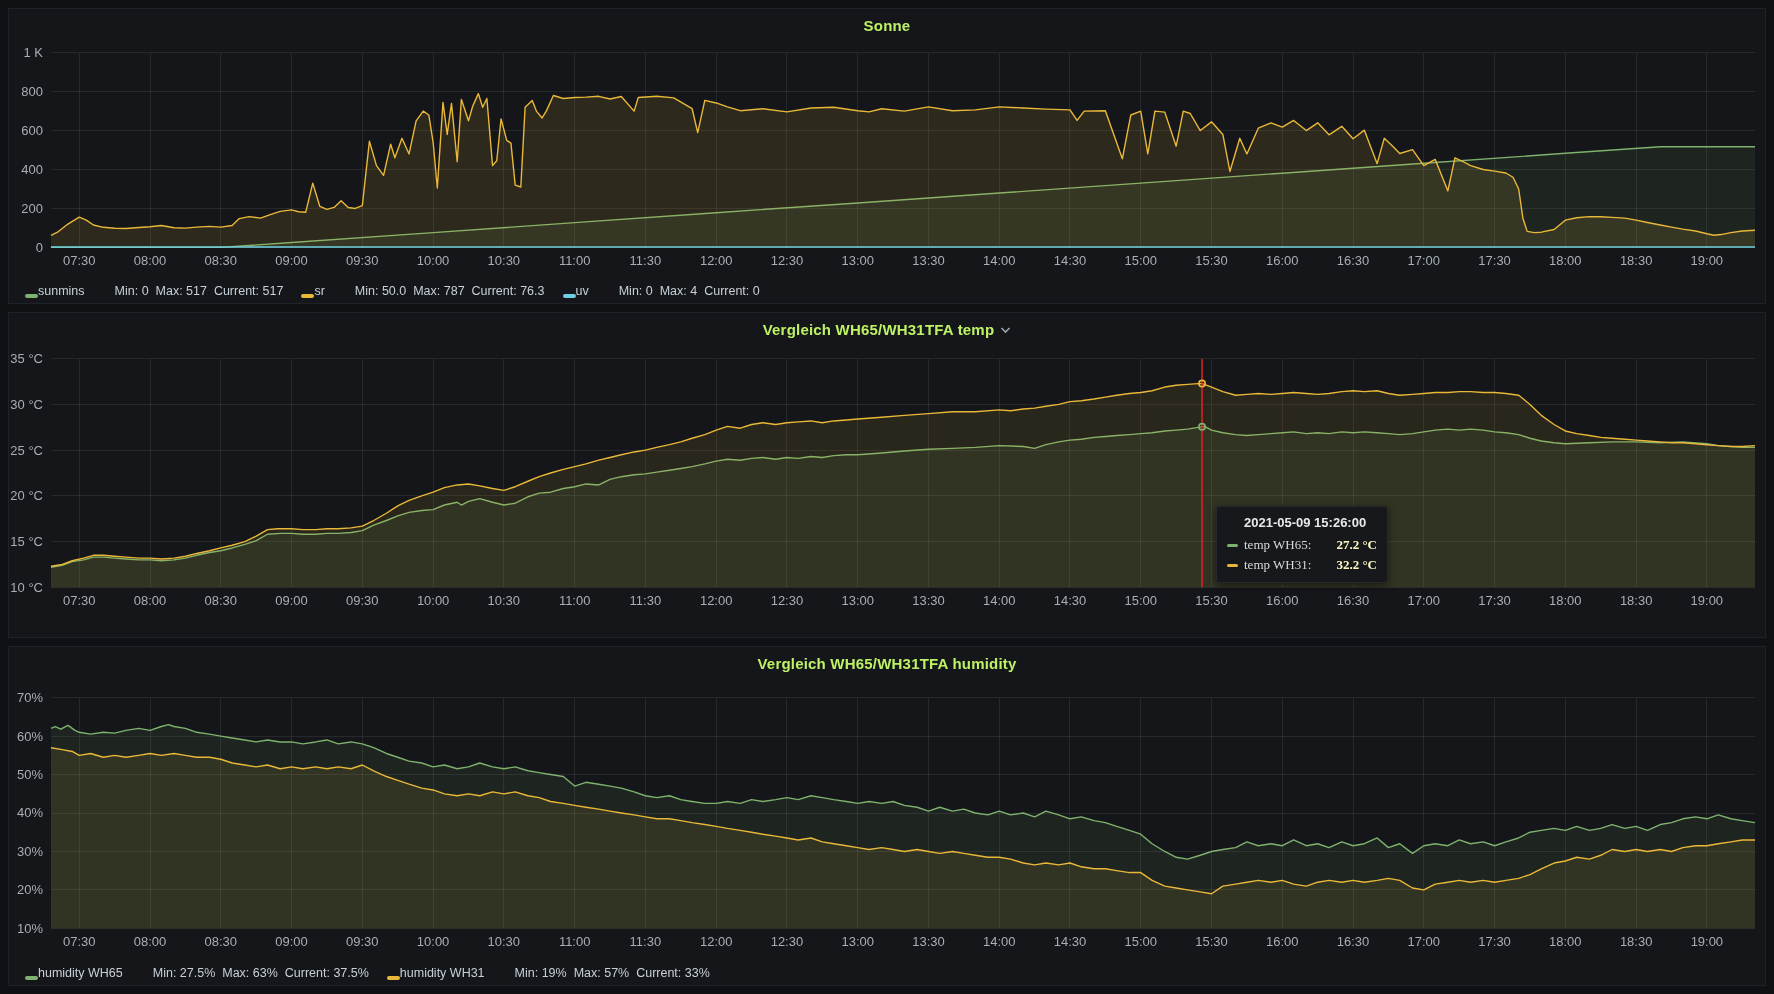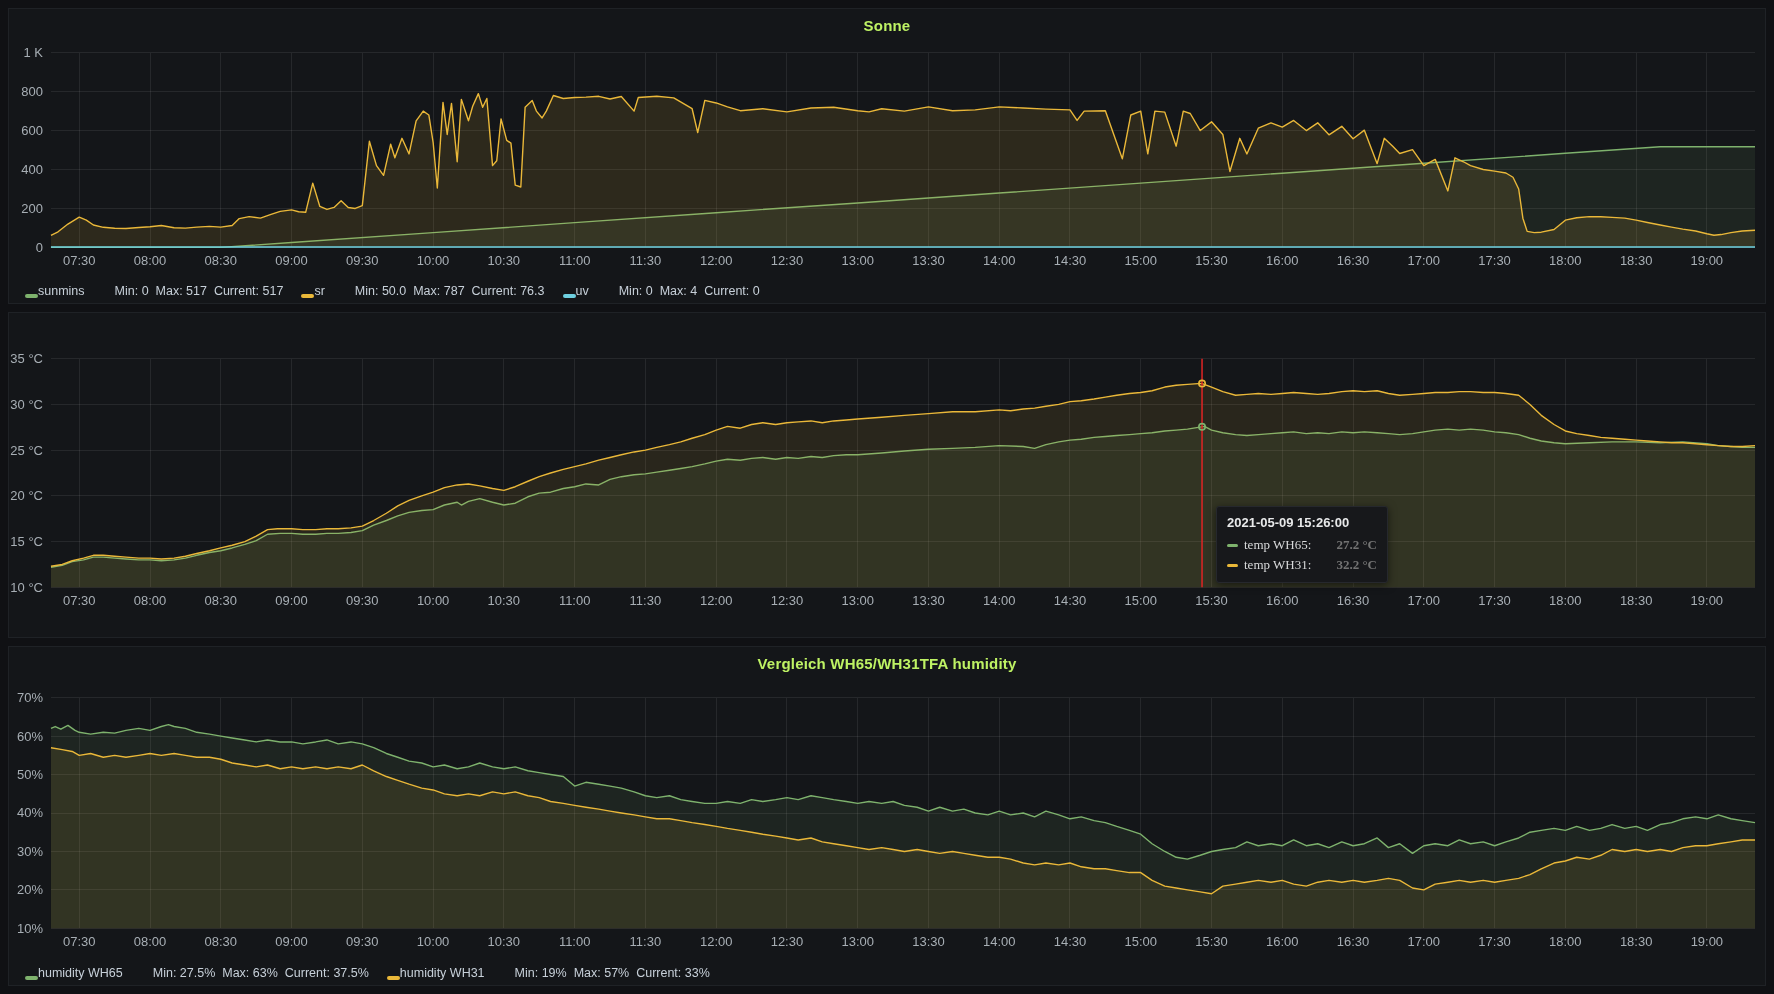--- a/index.html
+++ b/index.html
@@ -16,25 +16,25 @@
   .grid{stroke:rgba(255,255,255,0.08);stroke-width:1;shape-rendering:crispEdges;}
   .xtick{text-anchor:middle;}
   .ytick{text-anchor:end;}
   .legend{position:absolute;left:16px;bottom:5px;display:flex;flex-wrap:wrap;align-items:center;gap:4px 18px;font-size:12.5px;color:#c7d0d9;}
   .legend-item{display:flex;align-items:flex-end;gap:0;}
   .swatch{display:inline-block;width:13px;height:4px;border-radius:2px;flex:none;}
   .lg-name{cursor:pointer;}
   .lg-stats{white-space:pre;color:#c7d0d9;margin-left:30px;}
   .tooltip{position:absolute;left:1216px;top:506px;min-width:150px;background:#17181b;border:1px solid #26282d;
     border-radius:3px;padding:8px 10px 9px 10px;box-shadow:0 2px 8px rgba(0,0,0,.55);z-index:10;color:#d8d9da;font-size:13px;}
-  .tt-time{font-weight:700;color:#e8e9ea;margin-bottom:7px;}
+  .tt-time{font-weight:700;color:#e8e9ea;margin-bottom:7px;margin-left:17px;}
   .tt-row{display:flex;align-items:center;gap:6px;margin-top:4px;font-family:Liberation Serif, serif;}
   .tt-row .swatch{width:11px;height:3px;}
   .tt-label{color:#d8d9da;}
-  .tt-value{font-weight:700;color:#737373;margin-left:auto;padding-left:14px;}
+  .tt-value{font-weight:700;color:#fef9c3;margin-left:auto;padding-left:14px;}
 </style>
 </head>
 <body>
 
 <div class="panel panel0">
   <svg class="chart" viewBox="0 0 1758 296" preserveAspectRatio="none">
       <line class="grid" x1="70.3" y1="44" x2="70.3" y2="240"></line>
       <text class="xtick" x="70.3" y="258">07:30</text>
       <line class="grid" x1="141.2" y1="44" x2="141.2" y2="240"></line>
       <text class="xtick" x="141.2" y="258">08:00</text>
@@ -186,20 +186,28 @@
       <line class="grid" x1="42" y1="46.0" x2="1748" y2="46.0"></line>
       <text class="ytick" x="34" y="50.5">35 °C</text>
       <polygon points="42.0,276 42.0,255.8 53.3,253.9 63.3,250.2 74.6,248.4 84.5,245.6 94.4,245.6 105.8,246.6 117.1,247.5 129.9,248.4 141.2,248.4 152.5,249.3 165.3,248.4 176.6,246.6 187.9,243.8 200.7,241.0 212.0,239.2 223.4,236.4 236.1,232.8 247.5,229.1 258.8,222.6 271.5,221.7 282.9,221.7 294.2,222.6 307.0,222.6 318.3,221.7 329.6,221.7 342.4,220.8 353.7,219.0 365.1,213.4 377.8,208.8 389.2,204.2 400.5,200.6 413.2,198.7 424.6,197.8 435.9,193.2 448.7,190.4 452.9,193.2 460.0,189.5 471.3,186.8 484.1,190.4 495.4,193.2 506.8,191.4 519.5,184.9 530.8,181.2 542.2,180.3 554.9,176.6 566.3,174.8 577.6,172.0 590.4,173.0 601.7,167.4 613.0,164.7 625.8,162.8 637.1,161.9 648.5,160.1 661.2,158.2 672.5,156.4 683.9,154.6 696.6,151.8 708.0,149.0 719.3,147.2 732.1,148.1 743.4,146.3 754.7,145.4 767.5,147.2 778.8,145.4 790.1,146.3 802.9,144.4 814.2,145.4 825.6,143.5 838.3,142.6 849.7,142.6 873.7,140.8 896.4,138.9 920.5,137.1 944.6,136.2 967.3,135.2 991.4,133.4 1015.4,134.3 1026.8,136.2 1038.1,132.5 1050.9,129.7 1062.2,127.9 1073.5,127.0 1086.3,125.1 1097.6,124.2 1109.0,123.3 1121.7,122.4 1133.0,121.4 1144.4,120.5 1157.1,118.7 1168.5,117.8 1179.8,116.8 1196.8,114.1 1203.9,117.8 1215.2,120.5 1228.0,122.4 1239.3,123.3 1250.7,122.4 1263.4,121.4 1274.7,120.5 1286.1,119.6 1298.8,121.4 1310.2,120.5 1321.5,121.4 1334.3,119.6 1345.6,120.5 1356.9,119.6 1369.7,120.5 1381.0,121.4 1392.3,122.4 1405.1,121.4 1416.4,119.6 1427.8,117.8 1440.5,116.8 1451.9,117.8 1463.2,116.8 1475.9,117.8 1487.3,119.6 1498.6,120.5 1511.4,122.4 1522.7,126.0 1534.0,128.8 1546.8,130.6 1558.1,131.6 1582.2,130.6 1604.9,129.7 1629.0,129.7 1653.1,130.6 1675.7,129.7 1699.8,131.6 1711.2,133.4 1723.9,134.3 1735.2,135.2 1748.0,135.2 1748.0,276" fill="#7EB26D" fill-opacity="0.1" stroke="none"></polygon>
       <polyline points="42.0,255.8 53.3,253.9 63.3,250.2 74.6,248.4 84.5,245.6 94.4,245.6 105.8,246.6 117.1,247.5 129.9,248.4 141.2,248.4 152.5,249.3 165.3,248.4 176.6,246.6 187.9,243.8 200.7,241.0 212.0,239.2 223.4,236.4 236.1,232.8 247.5,229.1 258.8,222.6 271.5,221.7 282.9,221.7 294.2,222.6 307.0,222.6 318.3,221.7 329.6,221.7 342.4,220.8 353.7,219.0 365.1,213.4 377.8,208.8 389.2,204.2 400.5,200.6 413.2,198.7 424.6,197.8 435.9,193.2 448.7,190.4 452.9,193.2 460.0,189.5 471.3,186.8 484.1,190.4 495.4,193.2 506.8,191.4 519.5,184.9 530.8,181.2 542.2,180.3 554.9,176.6 566.3,174.8 577.6,172.0 590.4,173.0 601.7,167.4 613.0,164.7 625.8,162.8 637.1,161.9 648.5,160.1 661.2,158.2 672.5,156.4 683.9,154.6 696.6,151.8 708.0,149.0 719.3,147.2 732.1,148.1 743.4,146.3 754.7,145.4 767.5,147.2 778.8,145.4 790.1,146.3 802.9,144.4 814.2,145.4 825.6,143.5 838.3,142.6 849.7,142.6 873.7,140.8 896.4,138.9 920.5,137.1 944.6,136.2 967.3,135.2 991.4,133.4 1015.4,134.3 1026.8,136.2 1038.1,132.5 1050.9,129.7 1062.2,127.9 1073.5,127.0 1086.3,125.1 1097.6,124.2 1109.0,123.3 1121.7,122.4 1133.0,121.4 1144.4,120.5 1157.1,118.7 1168.5,117.8 1179.8,116.8 1196.8,114.1 1203.9,117.8 1215.2,120.5 1228.0,122.4 1239.3,123.3 1250.7,122.4 1263.4,121.4 1274.7,120.5 1286.1,119.6 1298.8,121.4 1310.2,120.5 1321.5,121.4 1334.3,119.6 1345.6,120.5 1356.9,119.6 1369.7,120.5 1381.0,121.4 1392.3,122.4 1405.1,121.4 1416.4,119.6 1427.8,117.8 1440.5,116.8 1451.9,117.8 1463.2,116.8 1475.9,117.8 1487.3,119.6 1498.6,120.5 1511.4,122.4 1522.7,126.0 1534.0,128.8 1546.8,130.6 1558.1,131.6 1582.2,130.6 1604.9,129.7 1629.0,129.7 1653.1,130.6 1675.7,129.7 1699.8,131.6 1711.2,133.4 1723.9,134.3 1735.2,135.2 1748.0,135.2" fill="none" stroke="#7EB26D" stroke-width="1.4" stroke-linejoin="round"></polyline>
       <polygon points="42.0,276 42.0,254.8 53.3,253.0 63.3,249.3 74.6,246.6 84.5,243.8 94.4,243.8 105.8,244.7 117.1,245.6 129.9,246.6 141.2,246.6 152.5,247.5 165.3,246.6 176.6,244.7 187.9,242.0 200.7,239.2 212.0,236.4 223.4,233.7 236.1,230.0 247.5,224.5 258.8,218.0 268.7,217.1 282.9,217.1 294.2,218.0 307.0,218.0 318.3,217.1 329.6,217.1 342.4,216.2 353.7,214.4 365.1,208.8 377.8,201.5 389.2,194.1 400.5,188.6 413.2,184.0 424.6,180.3 435.9,175.7 448.7,173.0 460.0,172.0 471.3,173.9 484.1,176.6 495.4,178.5 506.8,174.8 519.5,169.3 530.8,164.7 542.2,161.0 554.9,157.3 566.3,154.6 577.6,151.8 590.4,148.1 601.7,145.4 613.0,142.6 625.8,139.8 637.1,138.0 648.5,135.2 661.2,132.5 672.5,129.7 683.9,126.0 696.6,122.4 708.0,117.8 719.3,114.1 732.1,115.9 743.4,112.2 754.7,110.4 767.5,112.2 778.8,110.4 790.1,109.5 802.9,108.6 814.2,110.4 825.6,108.6 838.3,107.6 849.7,106.7 873.7,104.9 896.4,103.0 920.5,101.2 944.6,99.4 967.3,99.4 991.4,97.5 1002.7,98.4 1015.4,96.6 1026.8,95.7 1038.1,93.8 1050.9,92.0 1062.2,89.2 1073.5,88.3 1086.3,86.5 1097.6,84.6 1109.0,82.8 1121.7,81.0 1133.0,80.0 1144.4,78.2 1157.1,74.5 1168.5,72.7 1179.8,71.8 1194.0,70.8 1203.9,74.5 1215.2,79.1 1228.0,82.8 1239.3,81.9 1250.7,81.0 1263.4,81.9 1274.7,81.0 1286.1,80.0 1298.8,81.0 1310.2,81.9 1321.5,81.0 1334.3,79.1 1345.6,78.2 1356.9,79.1 1369.7,78.2 1381.0,81.0 1392.3,82.8 1405.1,81.9 1416.4,81.0 1427.8,80.0 1440.5,80.0 1451.9,79.1 1463.2,79.1 1475.9,80.0 1487.3,80.0 1498.6,81.0 1511.4,82.8 1522.7,92.0 1534.0,103.0 1546.8,112.2 1558.1,118.7 1569.5,121.4 1582.2,123.3 1593.6,125.1 1604.9,126.0 1617.6,127.0 1629.0,127.9 1640.3,128.8 1653.1,129.7 1664.4,130.6 1675.7,130.6 1688.5,131.6 1699.8,132.5 1711.2,133.4 1723.9,134.3 1735.2,134.3 1748.0,133.4 1748.0,276" fill="#EAB839" fill-opacity="0.1" stroke="none"></polygon>
       <polyline points="42.0,254.8 53.3,253.0 63.3,249.3 74.6,246.6 84.5,243.8 94.4,243.8 105.8,244.7 117.1,245.6 129.9,246.6 141.2,246.6 152.5,247.5 165.3,246.6 176.6,244.7 187.9,242.0 200.7,239.2 212.0,236.4 223.4,233.7 236.1,230.0 247.5,224.5 258.8,218.0 268.7,217.1 282.9,217.1 294.2,218.0 307.0,218.0 318.3,217.1 329.6,217.1 342.4,216.2 353.7,214.4 365.1,208.8 377.8,201.5 389.2,194.1 400.5,188.6 413.2,184.0 424.6,180.3 435.9,175.7 448.7,173.0 460.0,172.0 471.3,173.9 484.1,176.6 495.4,178.5 506.8,174.8 519.5,169.3 530.8,164.7 542.2,161.0 554.9,157.3 566.3,154.6 577.6,151.8 590.4,148.1 601.7,145.4 613.0,142.6 625.8,139.8 637.1,138.0 648.5,135.2 661.2,132.5 672.5,129.7 683.9,126.0 696.6,122.4 708.0,117.8 719.3,114.1 732.1,115.9 743.4,112.2 754.7,110.4 767.5,112.2 778.8,110.4 790.1,109.5 802.9,108.6 814.2,110.4 825.6,108.6 838.3,107.6 849.7,106.7 873.7,104.9 896.4,103.0 920.5,101.2 944.6,99.4 967.3,99.4 991.4,97.5 1002.7,98.4 1015.4,96.6 1026.8,95.7 1038.1,93.8 1050.9,92.0 1062.2,89.2 1073.5,88.3 1086.3,86.5 1097.6,84.6 1109.0,82.8 1121.7,81.0 1133.0,80.0 1144.4,78.2 1157.1,74.5 1168.5,72.7 1179.8,71.8 1194.0,70.8 1203.9,74.5 1215.2,79.1 1228.0,82.8 1239.3,81.9 1250.7,81.0 1263.4,81.9 1274.7,81.0 1286.1,80.0 1298.8,81.0 1310.2,81.9 1321.5,81.0 1334.3,79.1 1345.6,78.2 1356.9,79.1 1369.7,78.2 1381.0,81.0 1392.3,82.8 1405.1,81.9 1416.4,81.0 1427.8,80.0 1440.5,80.0 1451.9,79.1 1463.2,79.1 1475.9,80.0 1487.3,80.0 1498.6,81.0 1511.4,82.8 1522.7,92.0 1534.0,103.0 1546.8,112.2 1558.1,118.7 1569.5,121.4 1582.2,123.3 1593.6,125.1 1604.9,126.0 1617.6,127.0 1629.0,127.9 1640.3,128.8 1653.1,129.7 1664.4,130.6 1675.7,130.6 1688.5,131.6 1699.8,132.5 1711.2,133.4 1723.9,134.3 1735.2,134.3 1748.0,133.4" fill="none" stroke="#EAB839" stroke-width="1.4" stroke-linejoin="round"></polyline>
       <line x1="1194.4" y1="46" x2="1194.4" y2="276" stroke="#e02424" stroke-width="1.5"></line>
       <circle cx="1194.4" cy="114.5" r="3.2" fill="none" stroke="#7EB26D" stroke-width="1.6"></circle>
       <circle cx="1194.4" cy="71.0" r="3.2" fill="none" stroke="#EAB839" stroke-width="1.6"></circle>
     </svg>
+  <div class="panel-header">
+    <span class="panel-title">Vergleich WH65/WH31TFA temp</span>
+    <span class="caret">
+      <svg width="11" height="8" viewBox="0 0 11 8">
+          <polyline points="1.5,2 5.5,6 9.5,2" fill="none" stroke="#9da5ab" stroke-width="1.6"></polyline>
+        </svg>
+    </span>
+  </div>
 </div>
 
 <div class="panel panel2">
   <svg class="chart" viewBox="0 0 1758 340" preserveAspectRatio="none">
       <line class="grid" x1="70.3" y1="51" x2="70.3" y2="283"></line>
       <text class="xtick" x="70.3" y="301">07:30</text>
       <line class="grid" x1="141.2" y1="51" x2="141.2" y2="283"></line>
       <text class="xtick" x="141.2" y="301">08:00</text>
       <line class="grid" x1="212.0" y1="51" x2="212.0" y2="283"></line>
       <text class="xtick" x="212.0" y="301">08:30</text>

